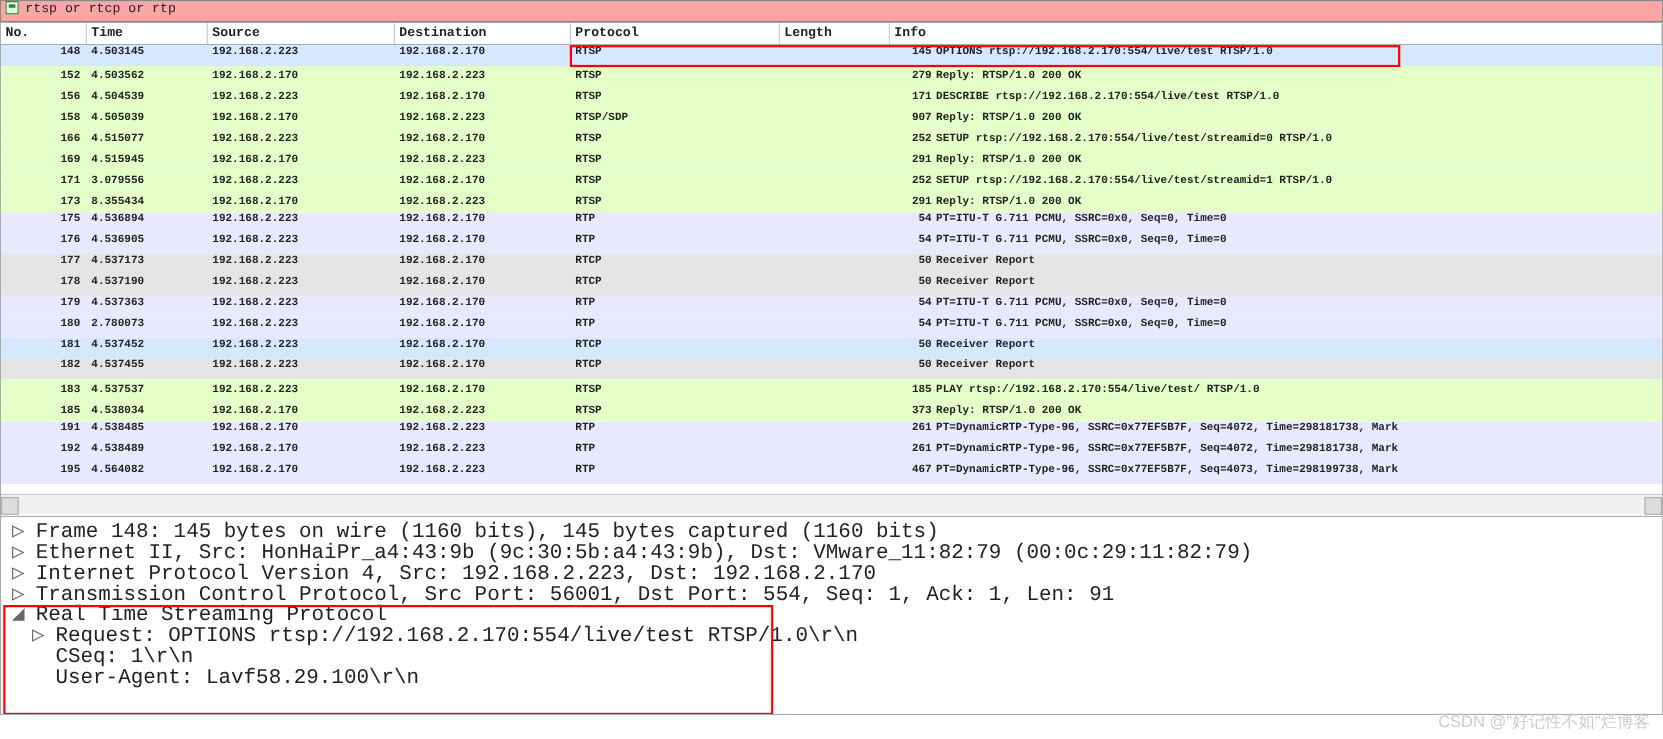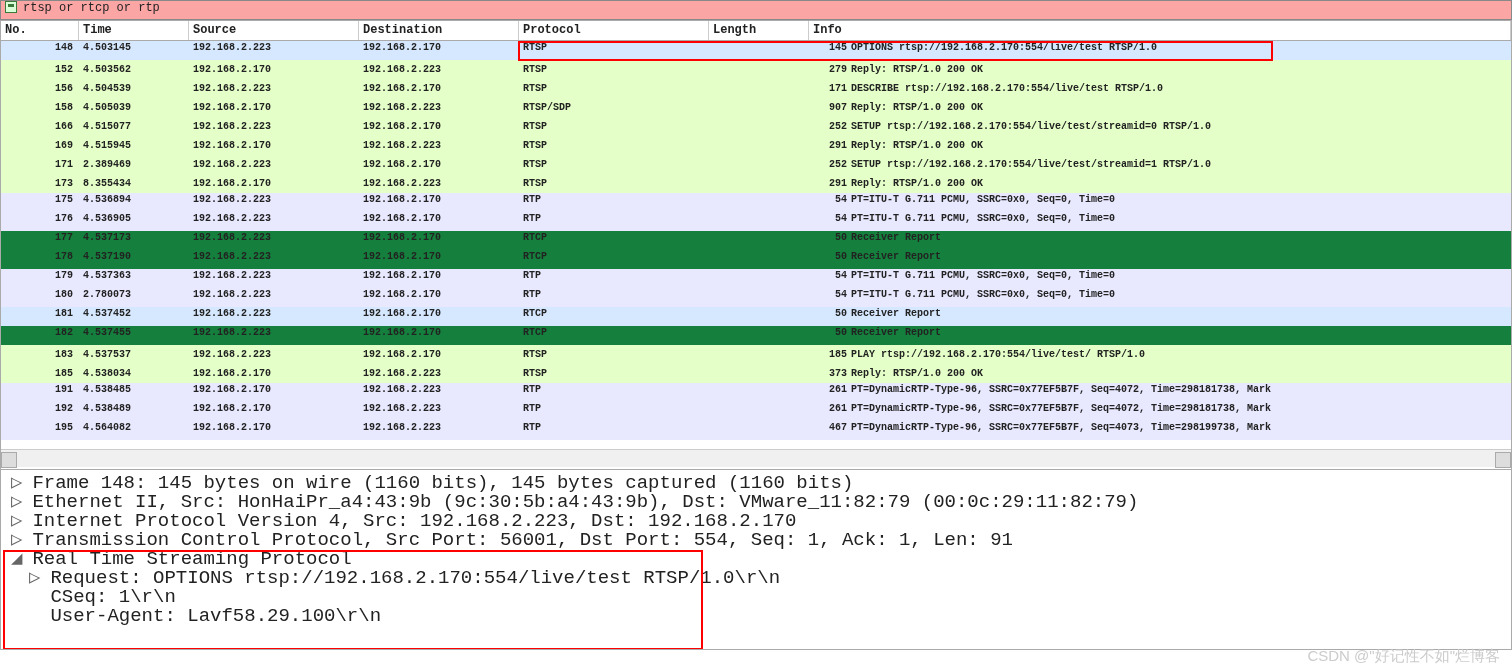--- a/index.html
+++ b/index.html
@@ -79,21 +79,21 @@
     height: 19px;
     font-size: 10px;
     white-space: nowrap;
     cursor: pointer;
   }
   .row > div { padding: 1px 4px; overflow: hidden; }
   .row .col-no { text-align: right; padding-right: 6px; }
   .row .c-info .len { display:inline-block; width: 34px; text-align:right; margin-right:4px; }
   .row.rtsp { background: #e4ffc7; align-items: center; }
   .row.rtp  { background: #e8e8ff; }
-  .row.rtcp { background: #15803d; }
+  .row.rtcp { background: #e5e5e5; }
   .row.sel  { background: #d6e8ff; }
   .highlight-box {
     position: absolute;
     border: 2px solid red;
     pointer-events: none;
   }
   .hscroll {
     height: 18px;
     background: #f0f0f0;
     border-top: 1px solid #ccc;
@@ -205,21 +205,21 @@
         <div class="col-no">169</div>
         <div class="col-time">4.515945</div>
         <div class="col-src">192.168.2.170</div>
         <div class="col-dst">192.168.2.223</div>
         <div class="col-proto">RTSP</div>
         <div class="col-len"></div>
         <div class="col-info c-info"><span class="len">291</span>Reply: RTSP/1.0 200 OK</div>
       </div>
       <div class="row rtsp">
         <div class="col-no">171</div>
-        <div class="col-time">2.389469</div>
+        <div class="col-time">3.079556</div>
         <div class="col-src">192.168.2.223</div>
         <div class="col-dst">192.168.2.170</div>
         <div class="col-proto">RTSP</div>
         <div class="col-len"></div>
         <div class="col-info c-info"><span class="len">252</span>SETUP rtsp://192.168.2.170:554/live/test/streamid=1 RTSP/1.0</div>
       </div>
       <div class="row rtsp">
         <div class="col-no">173</div>
         <div class="col-time">8.355434</div>
         <div class="col-src">192.168.2.170</div>

